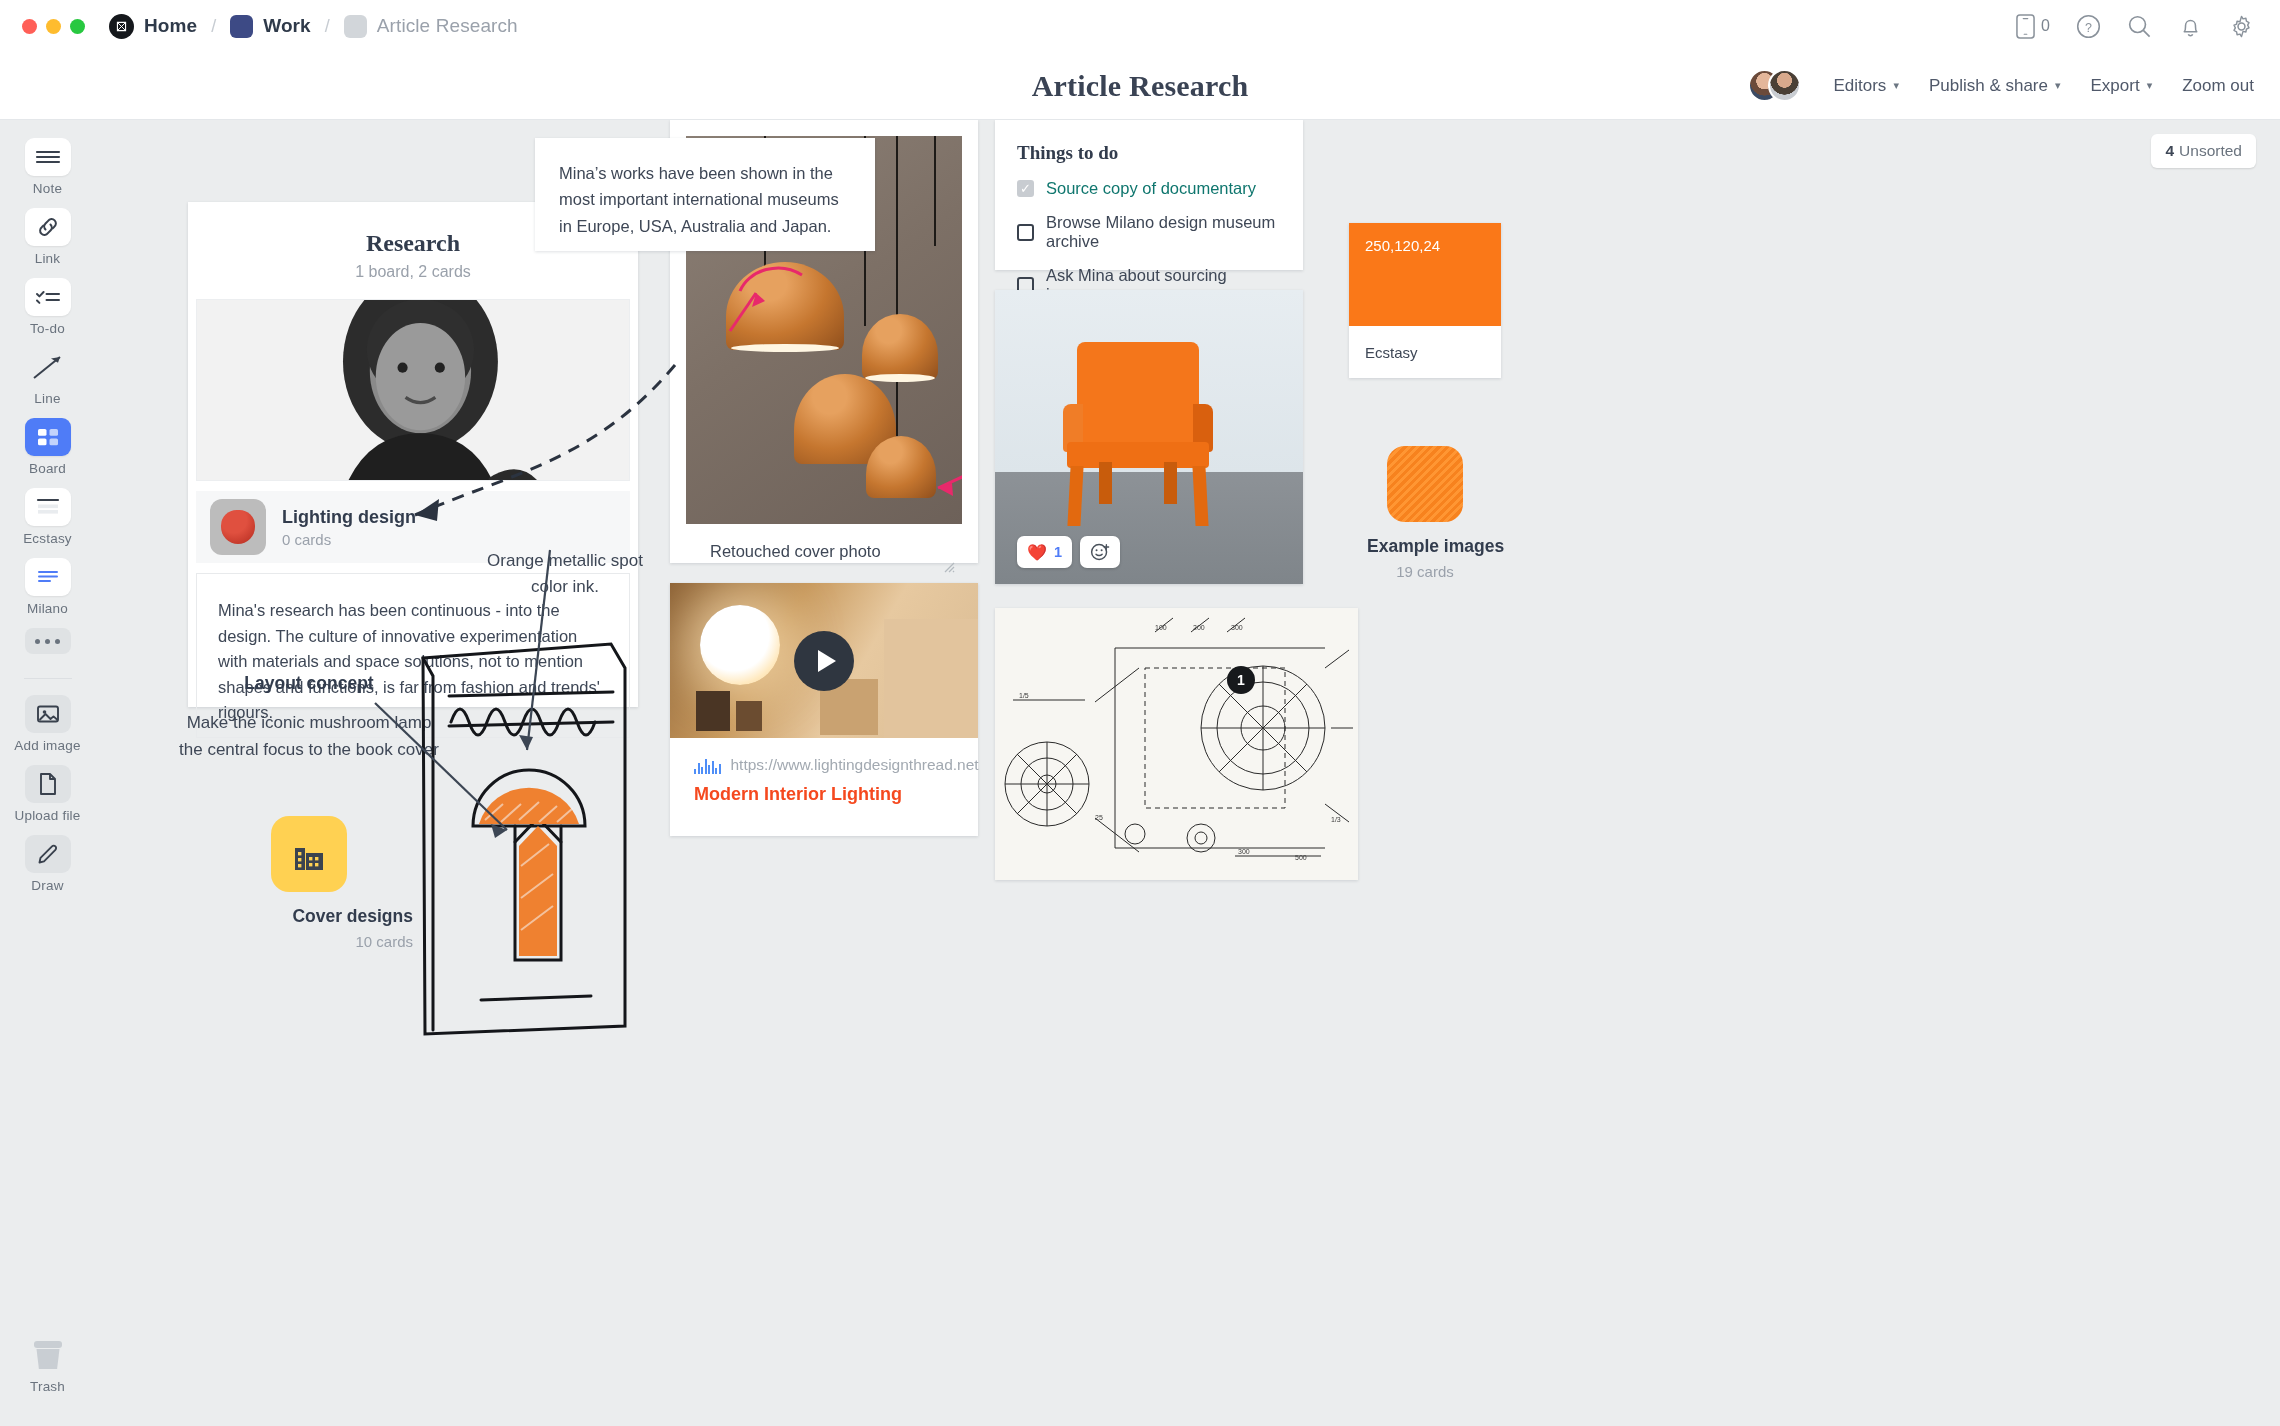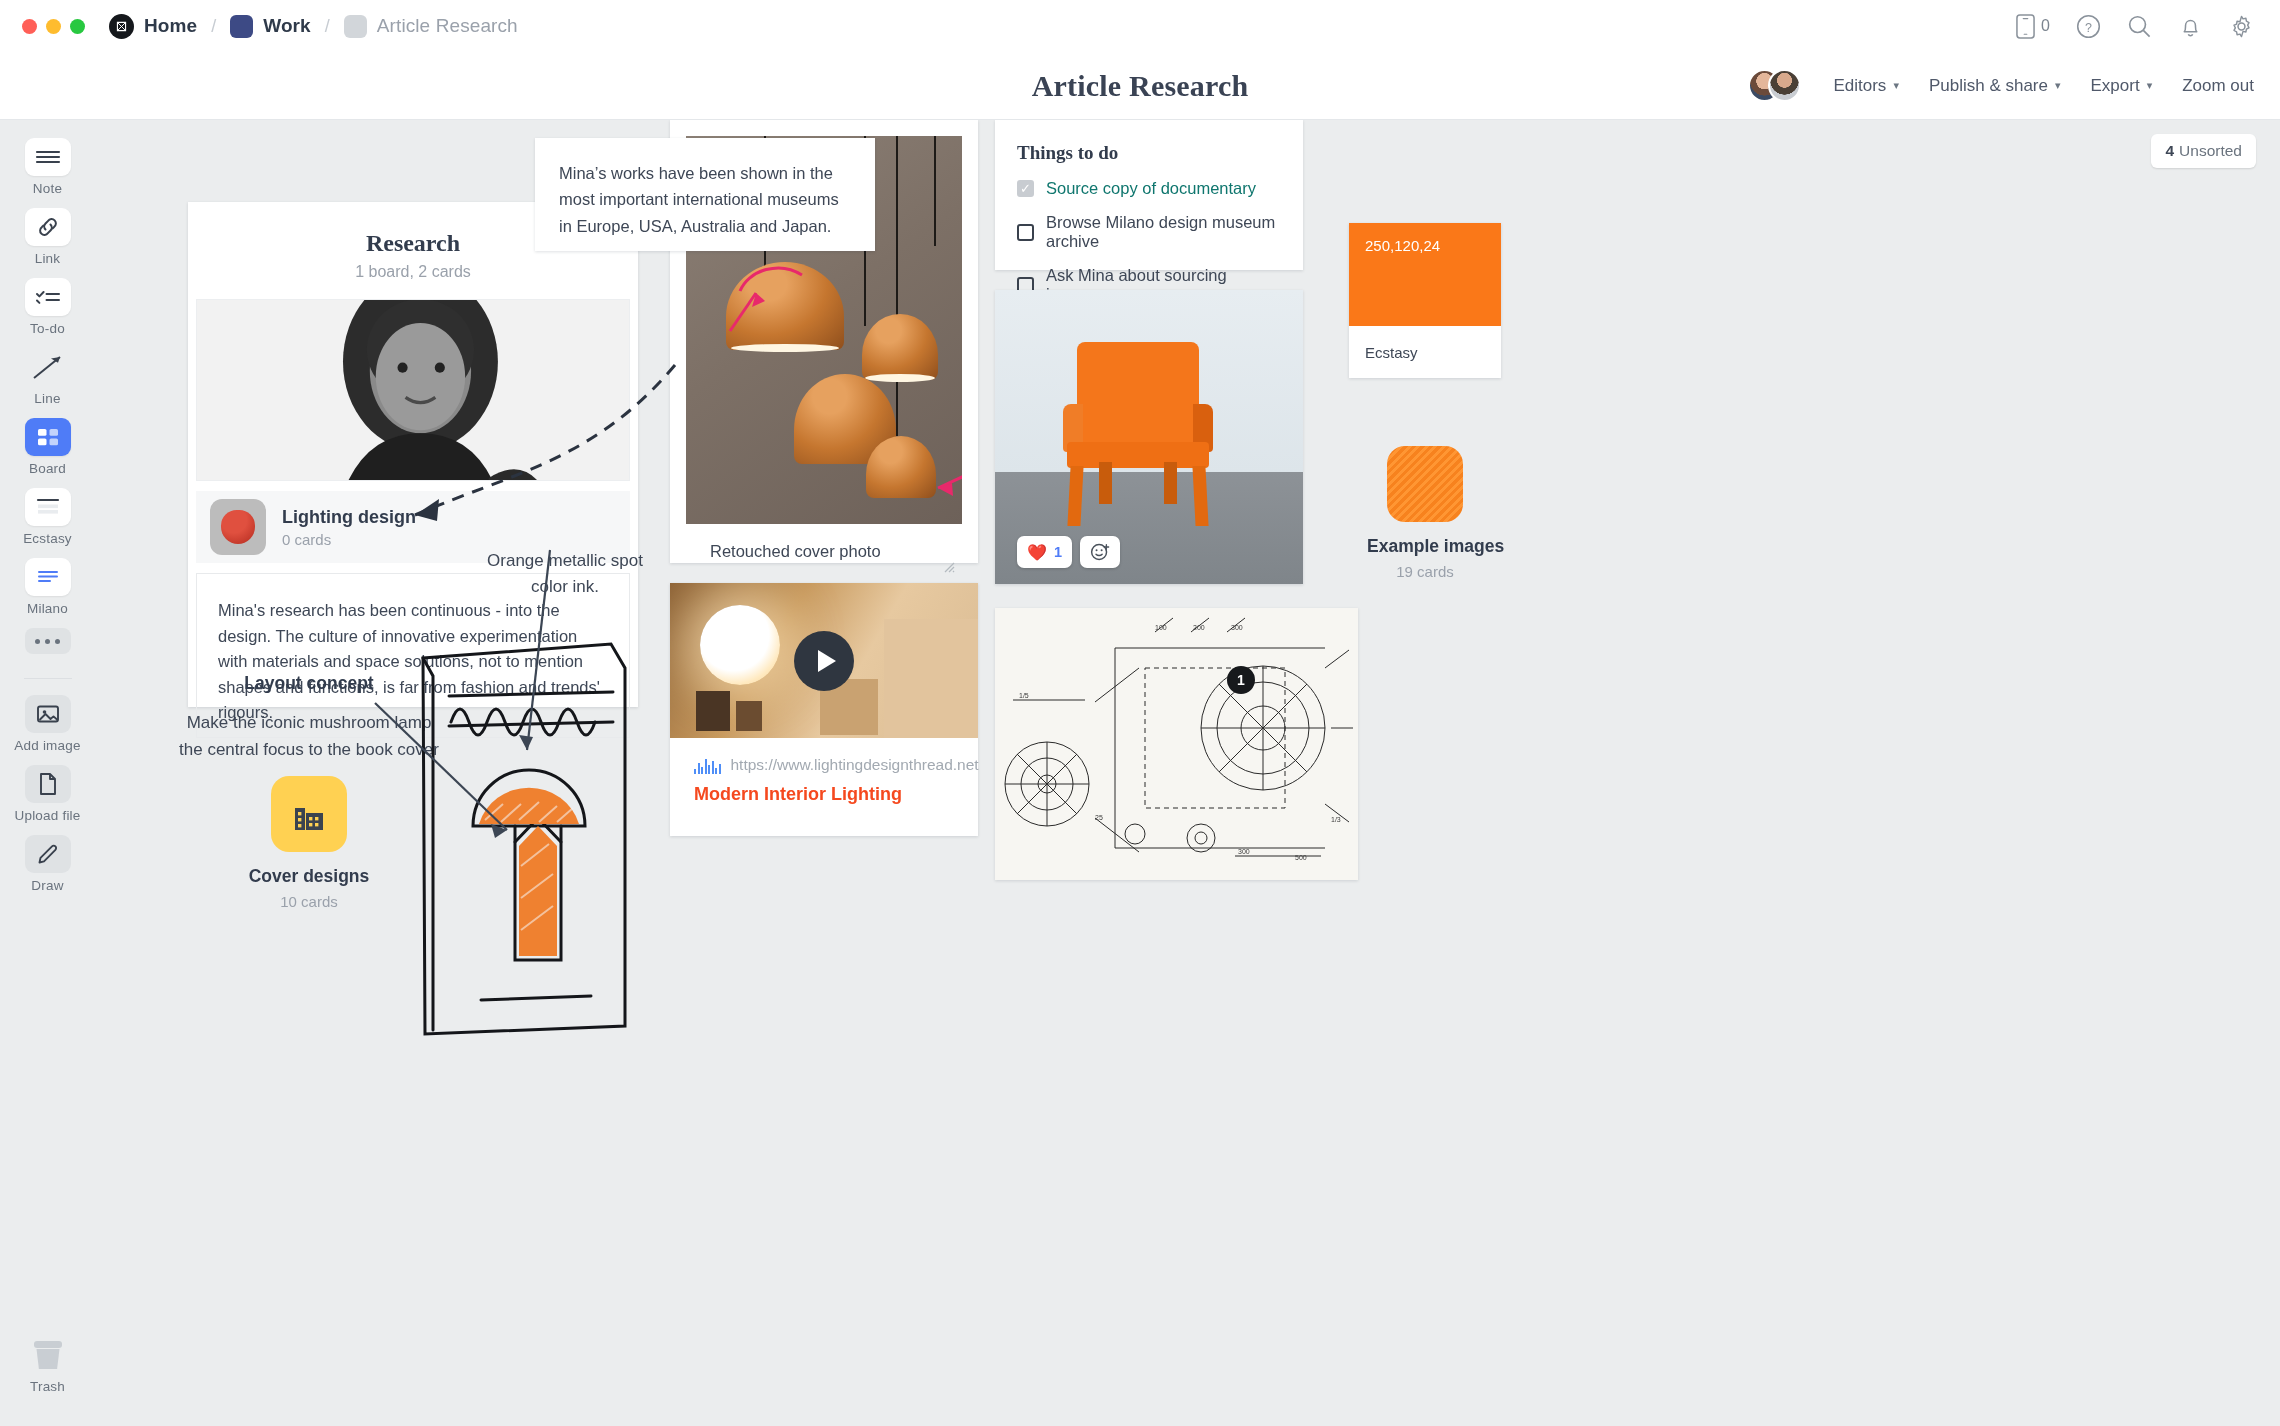--- a/index.html
+++ b/index.html
@@ -165,21 +165,21 @@
   .ex-icon { width: 76px; height: 76px; border-radius: 18px; margin: 0 auto;
      background: repeating-linear-gradient(135deg, #f7821e 0 3px, #ff9633 3px 6px); }
   .board-name { margin-top: 14px; font-size: 17.5px; font-weight:bold; color:#323c4d; white-space:nowrap; }
   .board-sub { margin-top: 6px; font-size: 15px; color:#9aa1ab; }
 
   
   #layout-concept { position:absolute; left: 80px; top: 553px; width: 268px; text-align:center; }
   .lc-title { font-size: 17.5px; font-weight:bold; color:#323c4d; }
   .lc-body { margin-top: 16px; font-size: 17px; line-height:1.56; color:#3e4756; }
   
-  #cover-board { position:absolute; left: 110px; top: 656px; width: 208px; text-align:center; cursor:pointer;}
+  #cover-board { position:absolute; left: 110px; top: 696px; width: 208px; text-align:right; cursor:pointer;}
   .cv-icon { width: 76px; height: 76px; border-radius: 18px; margin:0 auto; background:#ffd152;
      display:flex;align-items:center;justify-content:center;}
 
   
   #ink-note { position:absolute; left: 380px; top: 428px; width: 180px; text-align:center; font-size: 17px; line-height:1.5; color:#3e4756;}
 
   
   #sketch { position:absolute; left: 320px; top: 510px; width: 230px; height: 410px; }
 
   

